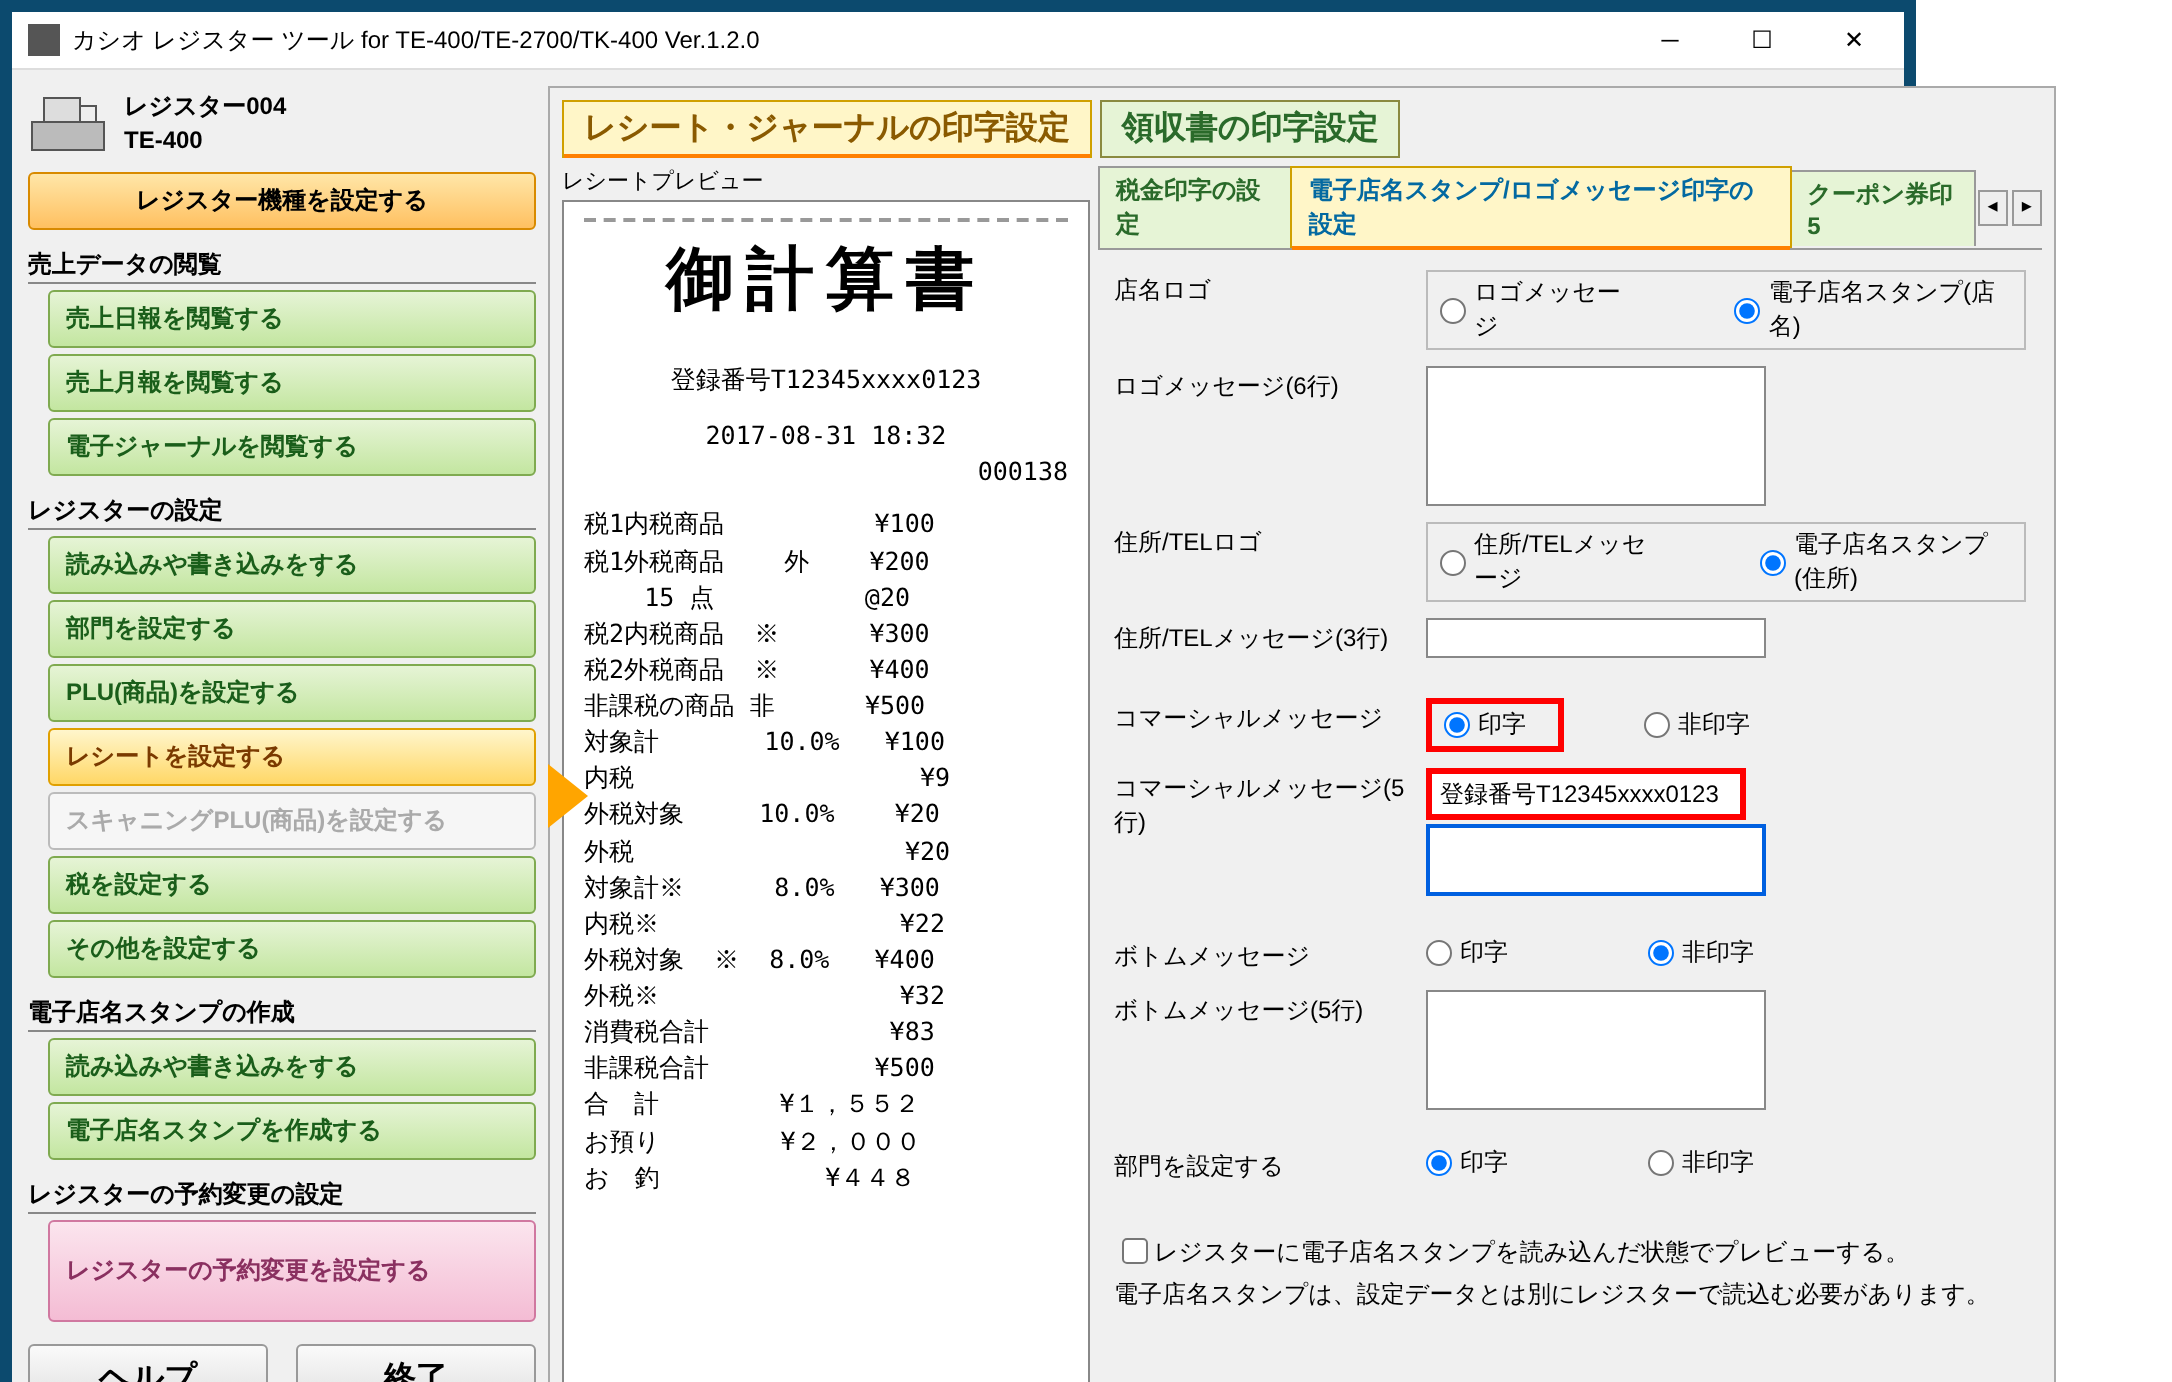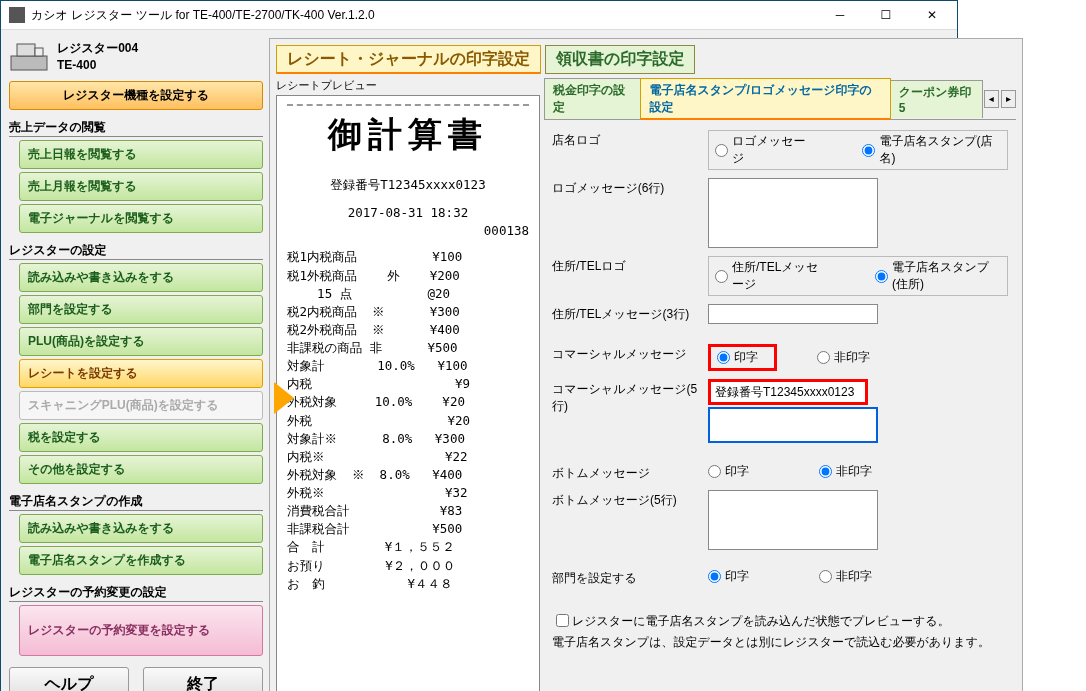--- a/index.html
+++ b/index.html
@@ -1,17 +1,17 @@
 <!DOCTYPE html>
 <html><head>
 <meta charset="utf-8">
 <style>
   * { box-sizing: border-box; font-family: "MS Gothic", "Yu Gothic", sans-serif; }
   body { margin: 0; background: #fff; font-size: 12px; color: #000; }
-  .window { width: 958px; height: 691px; border: 1px solid #0c4a6e; display: flex; flex-direction: column; }
+  .window { width: 958px; height: 691px; border: 6px solid #0c4a6e; display: flex; flex-direction: column; }
   .titlebar { height: 30px; display: flex; align-items: center; padding: 0 2px 0 8px; background: #fff; border-bottom: 1px solid #ddd; }
   .titlebar-icon { width: 16px; height: 16px; margin-right: 6px; background: #555; }
   .titlebar-text { flex: 1; font-size: 12px; }
   .win-btn { width: 46px; height: 28px; display: flex; align-items: center; justify-content: center; font-family: sans-serif; }
   .content { flex: 1; display: flex; padding: 8px; gap: 6px; background: #f0f0f0; }
   .sidebar { width: 268px; display: flex; flex-direction: column; gap: 3px; }
   .reg-header { display: flex; align-items: center; gap: 8px; padding: 2px 0 4px 0; }
   .reg-icon { width: 40px; height: 30px; }
   .reg-title { font-size: 12px; line-height: 1.4; font-weight: bold; }
   .btn-orange { background: linear-gradient(#ffe6a8,#ffc060); border: 1px solid #d88a00; border-radius: 3px; padding: 5px 6px; font-size: 12px; font-weight: bold; text-align: center; }

